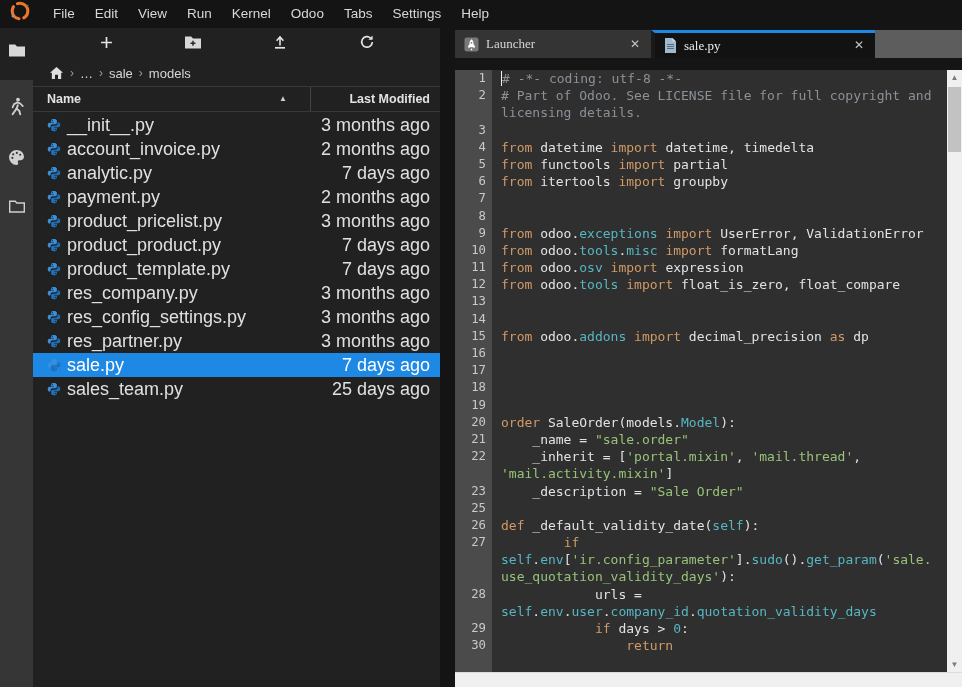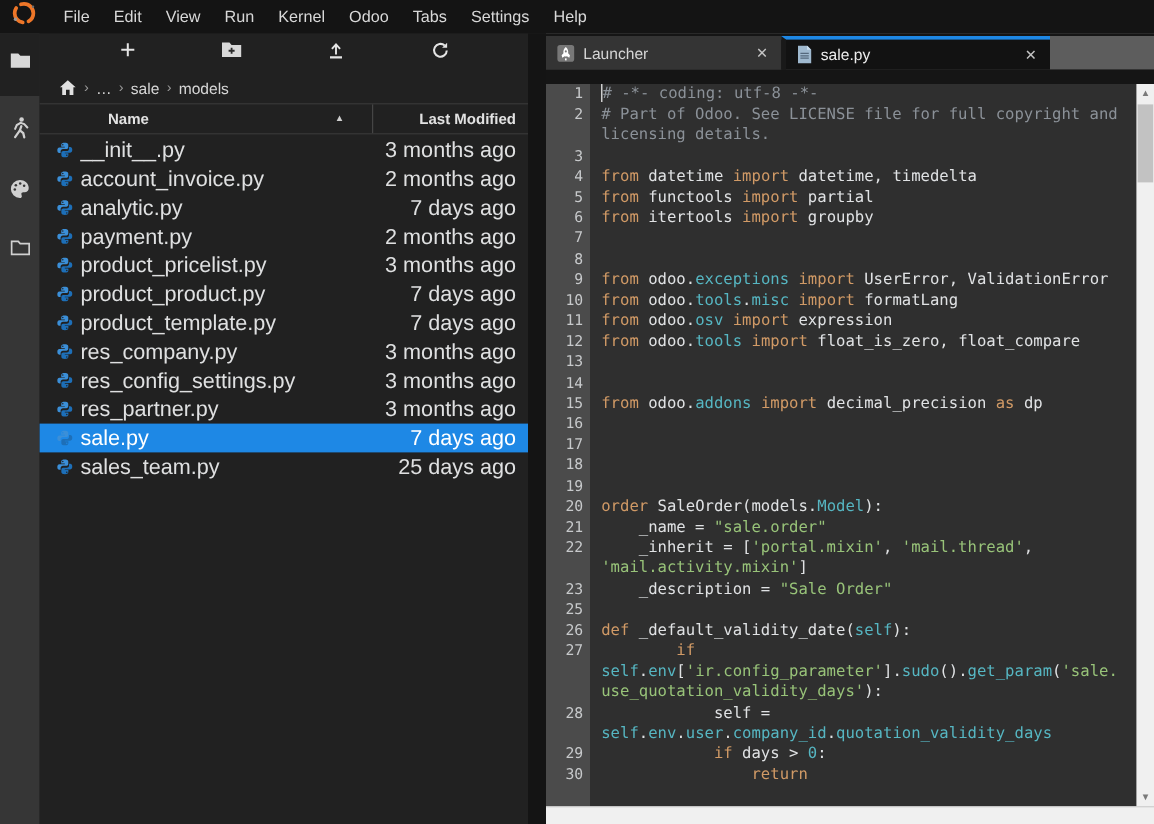--- a/index.html
+++ b/index.html
@@ -18,36 +18,36 @@
   #iconstrip .active-seg{position:absolute;left:0;top:0;width:33px;height:52px;background:#212121;}
   .strip-icon{position:absolute;left:0;width:33px;display:flex;justify-content:center;}
   
   #filebrowser{position:absolute;left:33px;top:28px;width:407px;height:659px;background:#212121;}
   #fb-toolbar{position:absolute;left:0;top:0;width:407px;height:32px;display:flex;align-items:center;justify-content:space-around;padding:0 30px;}
   .tb-btn{display:flex;align-items:center;justify-content:center;width:28px;height:28px;}
   #fb-breadcrumb{position:absolute;left:0;top:32px;width:407px;height:26px;display:flex;align-items:center;padding-left:16px;font-size:13px;color:#d6d6d6;}
   .crumb{padding:0 2px;}
   .crumb-sep{color:#9a9a9a;padding:0 4px;font-size:12px;}
   #fb-header{position:absolute;left:0;top:58px;width:407px;height:26px;border-top:1px solid #383838;border-bottom:1px solid #383838;font-size:12.5px;font-weight:bold;color:#e2e2e2;}
-  #col-name{position:absolute;left:14px;top:0;height:24px;line-height:24px;margin-left:43px;}
+  #col-name{position:absolute;left:14px;top:0;height:24px;line-height:24px;}
   #sort-arrow{position:absolute;left:246px;top:0;height:24px;line-height:24px;font-size:8px;color:#cfcfcf;}
   #col-divider{position:absolute;left:277px;top:0;width:1px;height:24px;background:#454545;}
   #col-modified{position:absolute;right:10px;top:0;height:24px;line-height:24px;}
   #fb-rows{position:absolute;left:0;top:85px;width:407px;}
   .fb-row{height:24px;display:flex;align-items:center;font-size:18px;color:#dfe0e1;}
   .fb-row .ficon{width:20px;margin-left:14px;display:flex;align-items:center;}
   .fb-row .fname{flex:0 0 auto;}
   .fb-row .fdate{margin-left:auto;padding-right:10px;}
   .fb-row.selected{background:var(--accent);color:#fff;}
   
   #splitter{position:absolute;left:440px;top:28px;width:15px;height:659px;background:#141414;}
   
   #main{position:absolute;left:455px;top:28px;width:507px;height:659px;background:#2f2f2f;}
   #tabbar{position:absolute;left:0;top:0;width:507px;height:30px;background:#5d5d5d;border-top:2px solid #151515;display:flex;}
-  .tab{height:28px;display:flex;align-items:center;padding:12px 9px;font-size:13px;cursor:default;}
+  .tab{height:28px;display:flex;align-items:center;padding:12px 9px;font-size:13px;cursor:default;font-family:Liberation Serif, serif;}
   .tab .tab-icon{display:flex;align-items:center;margin-right:7px;}
   .tab .tab-label{color:#d5d5d5;}
   .tab .tab-close{margin-left:auto;color:#c4c4c4;font-size:12px;padding:0 2px;}
   .tab.t-inactive{width:196px;background:#343434;}
   .tab.t-active{width:224px;background:#121212;border-top:3px solid var(--accent);border-left:4px solid #191919;height:28px;}
   .tab.t-active .tab-label{color:#ededed;}
   #editor-gap{position:absolute;left:0;top:30px;width:507px;height:12px;background:#151515;}
   #editor{position:absolute;left:0;top:42px;width:492px;height:602px;overflow:hidden;
     background:linear-gradient(90deg,#4b4b4b 37px,#2f2f2f 37px);
     font-family:"DejaVu Sans Mono", monospace;}
@@ -460,21 +460,21 @@
         <div class="crow">
           <span class="ln"></span>
           <span class="cl"><span class="tok-prop">self</span><span class="tok-def">.</span><span class="tok-prop">env</span><span class="tok-def">[</span><span class="tok-str">'ir.config_parameter'</span><span class="tok-def">].</span><span class="tok-prop">sudo</span><span class="tok-def">().</span><span class="tok-prop">get_param</span><span class="tok-def">(</span><span class="tok-str">'sale.</span></span>
         </div>
         <div class="crow">
           <span class="ln"></span>
           <span class="cl"><span class="tok-str">use_quotation_validity_days'</span><span class="tok-def">):</span></span>
         </div>
         <div class="crow">
           <span class="ln">28</span>
-          <span class="cl"><span class="tok-def">            self =</span></span>
+          <span class="cl"><span class="tok-def">            urls =</span></span>
         </div>
         <div class="crow">
           <span class="ln"></span>
           <span class="cl"><span class="tok-prop">self</span><span class="tok-def">.</span><span class="tok-prop">env</span><span class="tok-def">.</span><span class="tok-prop">user</span><span class="tok-def">.</span><span class="tok-prop">company_id</span><span class="tok-def">.</span><span class="tok-prop">quotation_validity_days</span></span>
         </div>
         <div class="crow">
           <span class="ln">29</span>
           <span class="cl"><span class="tok-def">            </span><span class="tok-kw">if</span><span class="tok-def"> days &gt; </span><span class="tok-num">0</span><span class="tok-def">:</span></span>
         </div>
         <div class="crow">

